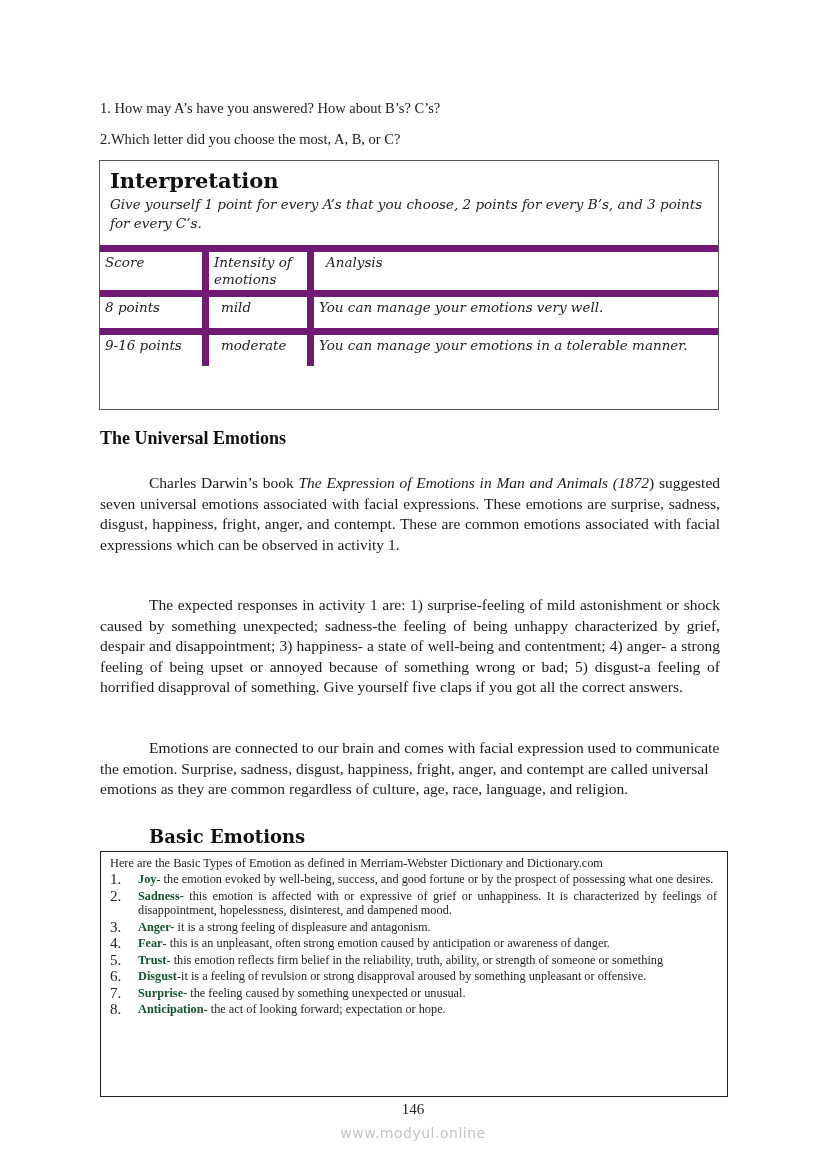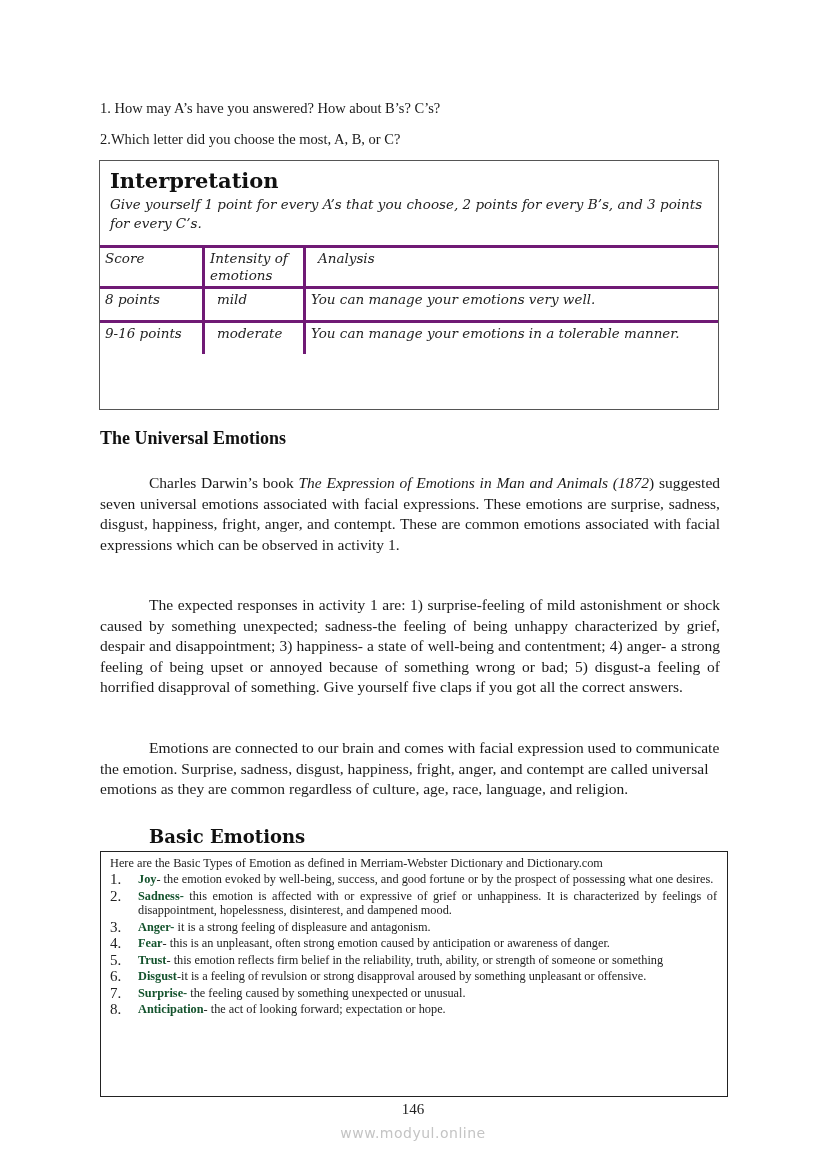--- a/index.html
+++ b/index.html
@@ -11,21 +11,21 @@
 
   .interp { position: absolute; left: 99px; top: 160px; width: 620px; height: 250px;
             border: 1.3px solid #555; box-sizing: border-box; }
   .interp-head { position: absolute; left: 10px; top: 6px; right: 8px; }
   .interp-title { font-family: "DejaVu Serif", serif; font-weight: bold; 
                   font-size: 21px; color: #111; margin: 0; line-height: 28px; }
   .interp-desc { font-family: "DejaVu Serif", serif; font-style: italic; font-size: 13.5px;
                  line-height: 19px; margin: 0; color: #222; }
   table.score { position: absolute; left: 0; top: 84px; width: 100%; border-collapse: collapse;
                 font-family: "DejaVu Serif", serif; font-style: italic; font-size: 13.5px; color: #222; }
-  table.score td { border: 3px solid #701a75; vertical-align: top; padding: 2px 5px; line-height: 17px; }
+  table.score td { border: 7px solid #701a75; vertical-align: top; padding: 2px 5px; line-height: 17px; }
   table.score tr td:first-child { border-left: none; }
   table.score tr td:last-child { border-right: none; }
   table.score tr:last-child td { border-bottom: none; }
   .c1 { width: 92px; } .c2 { width: 88px; }
   .r-h td { height: 34px; } .r1 td { height: 27px; } .r2 td { height: 27px; } .r3 td { height: 61px; }
   .pad { padding-left: 12px !important; }
 
   h2.section { position: absolute; left: 100px; top: 428px; margin: 0; font-family: Liberation Serif, serif;
                font-weight: bold; font-size: 18px; color: #111; }
   .para { position: absolute; left: 100px; width: 620px; font-family: "Liberation Serif", serif;

